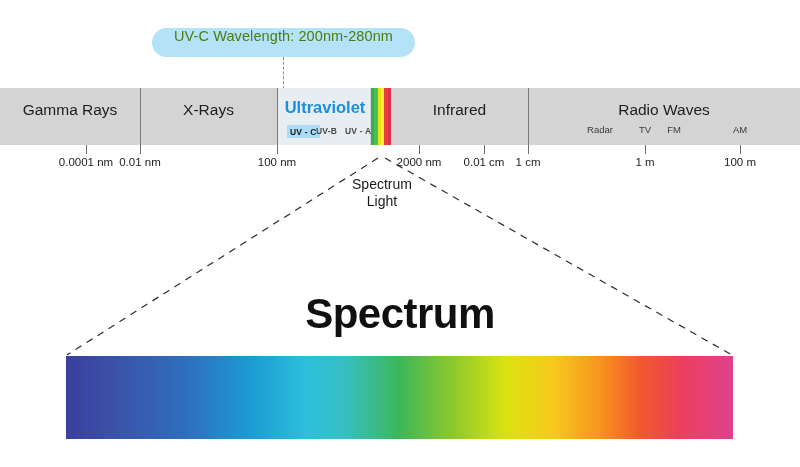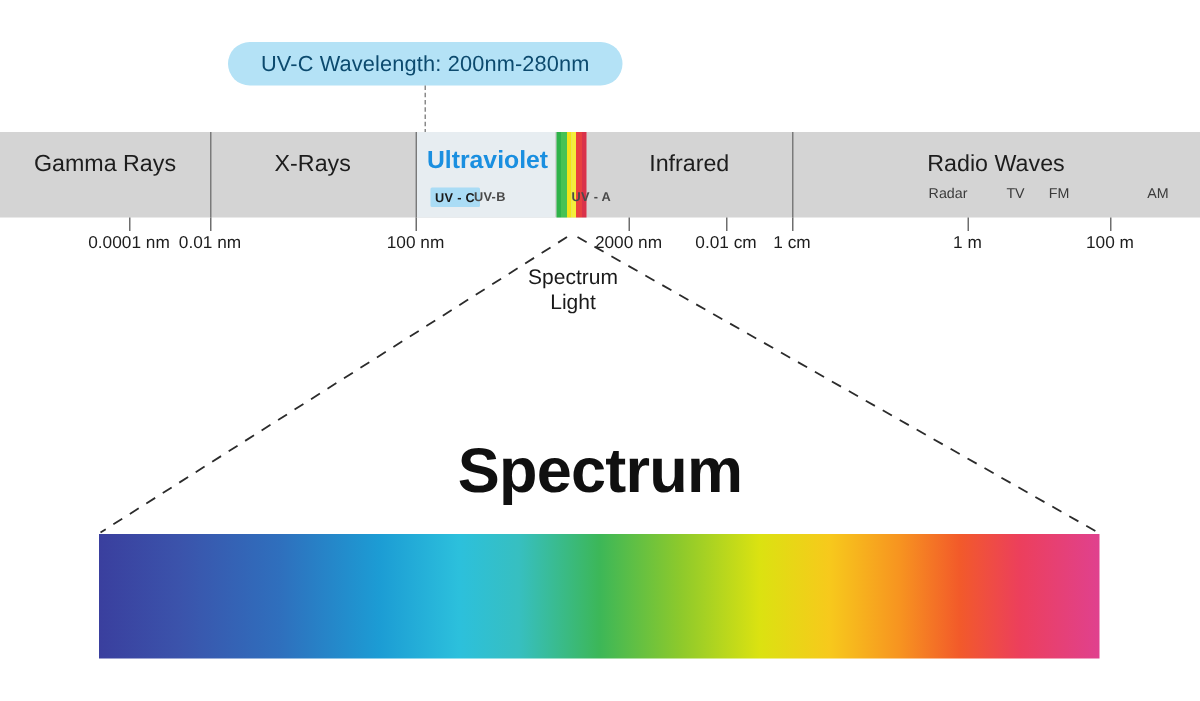--- a/index.html
+++ b/index.html
@@ -23,24 +23,24 @@
   
   #tooltip {
     position: absolute;
     left: 152px;
     top: 28px;
     width: 263px;
     height: 29px;
     background: #b4e2f6;
     border-radius: 15px;
     display: flex;
-    align-items: center;
+    align-items: flex-start;
     justify-content: center;
     font-size: 14.5px;
-    color: #0c4a6e;
+    color: #4d7c0f;
     letter-spacing: 0.1px;
     white-space: nowrap;
   }
   #tooltip-leader {
     position: absolute;
     left: 283px;
     top: 57px;
     width: 0;
     height: 32px;
     border-left: 1.4px dashed #8a8a8a;
@@ -117,21 +117,20 @@
   .stripe { height: 57px; }
 
   
   .radio-sub {
     position: absolute;
     top: 36px;
     font-size: 9.5px;
     color: #3a3a3a;
     white-space: nowrap;
     transform: translateX(-50%);
-    margin-left: 32px;
   }
 
   
   .tick {
     position: absolute;
     top: 145px;
     width: 1px;
     height: 9px;
     background: #6e6e6e;
   }
@@ -203,21 +202,21 @@
       </div>
 
     <div class="band-label" style="left:140px;width:137px;">X-Rays</div>
     <div class="band-label" style="left:0;width:140px;">Gamma Rays</div>
     <div id="uv-label">Ultraviolet</div>
     <div class="band-label" style="left:391px;width:137px;">Infrared</div>
     <div class="band-label" style="left:528px;width:272px;">Radio Waves</div>
 
     <div class="uv-sub" style="left:281px;padding-left:6px;"><span id="uv-c-chip">UV - C</span></div>
     <div class="uv-sub" style="left:316px;">UV-B</div>
-    <div class="uv-sub" style="left:345px;margin-left:36px;">UV - A</div>
+    <div class="uv-sub" style="left:345px;">UV - A</div>
 
     <div class="radio-sub" style="left:600px;">Radar</div>
     <div class="radio-sub" style="left:645px;">TV</div>
     <div class="radio-sub" style="left:674px;">FM</div>
     <div class="radio-sub" style="left:740px;">AM</div>
 
     <div class="divider" style="left:140px;"></div>
     <div class="divider" style="left:277px;"></div>
     <div class="divider" style="left:528px;"></div>
   </div>

